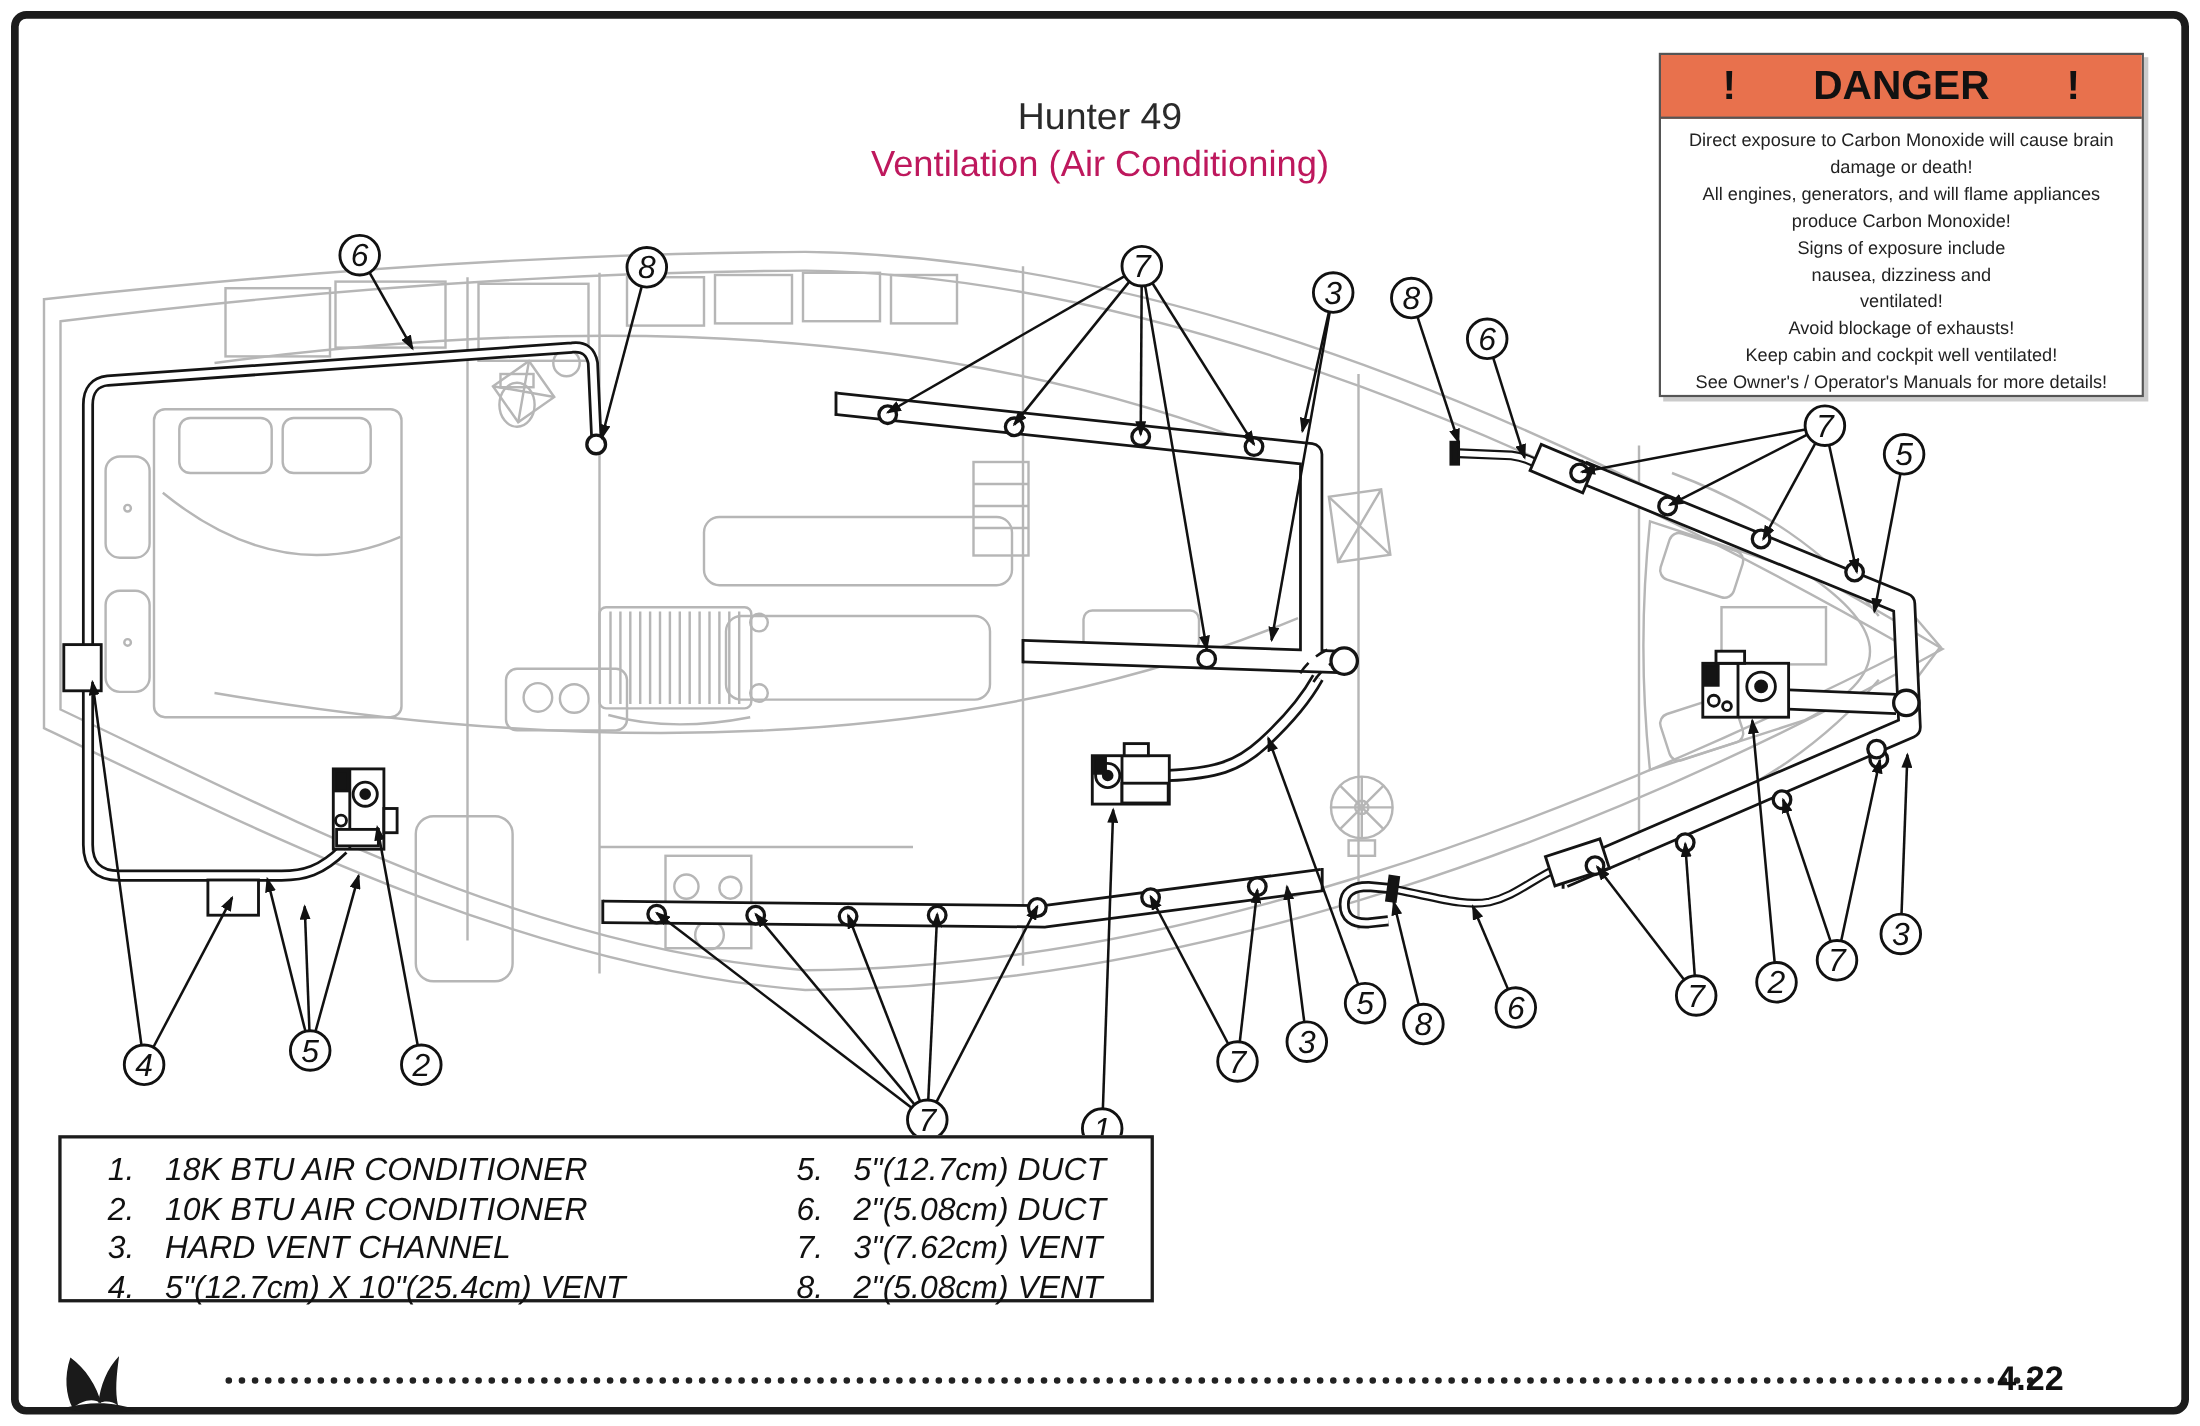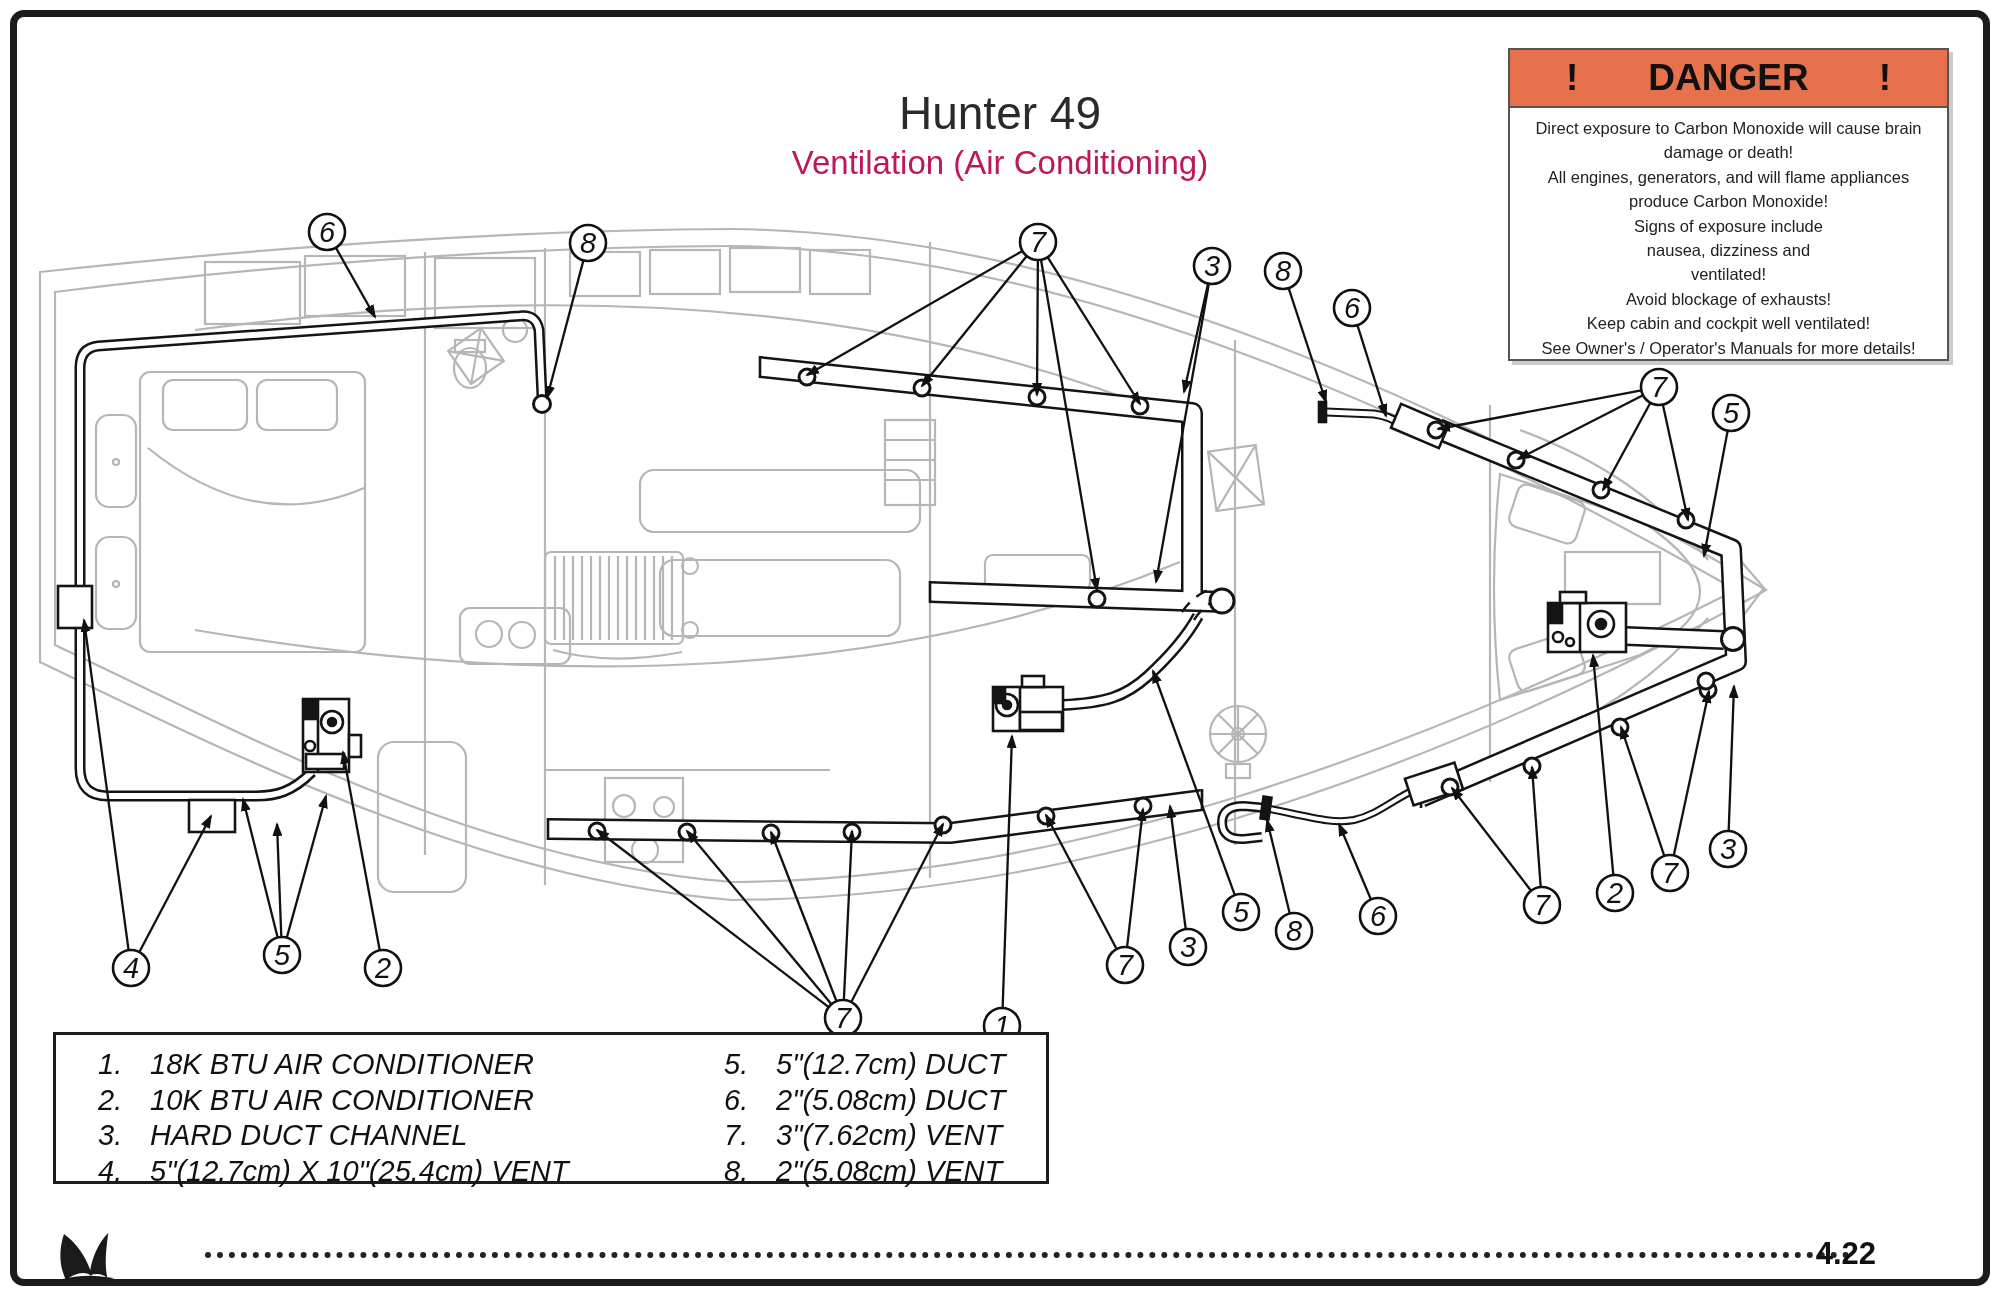--- a/index.html
+++ b/index.html
@@ -2,21 +2,21 @@
 <html><head>
 <meta charset="utf-8">
 <style>
   html,body{margin:0;padding:0;background:#fff;}
   #stage{position:relative;width:2000px;height:1296px;background:#fff;overflow:hidden;
          font-family:"Liberation Sans",sans-serif;color:#111;}
   #frame{position:absolute;left:10px;top:10px;right:10px;bottom:10px;
          border:7px solid #1c1c1c;border-radius:14px;}
   
   #titleblock{position:absolute;left:550px;top:88px;width:900px;text-align:center;line-height:1.1;}
-  #title{font-size:46px;color:#2a2a2a;}
+  #title{font-size:34px;color:#2a2a2a;}
   #subtitle{font-size:33px;color:#be185d;margin-top:6px;}
   
   #danger{position:absolute;left:1508px;top:48px;width:437px;height:309px;
           border:2px solid #555;background:#fff;box-shadow:4px 4px 0 rgba(140,140,140,.45);}
   #danger .hd{height:56px;border-bottom:2px solid #555;display:flex;align-items:center;
               justify-content:center;gap:70px;font-weight:bold;font-size:37px;color:#111;}
   #danger .bd{padding:8px 6px 0 6px;text-align:center;font-size:16.5px;line-height:24.4px;color:#222;}
   
   #legend{position:absolute;left:53px;top:1032px;width:990px;height:146px;
           border:3px solid #1c1c1c;background:#fff;font-style:italic;font-size:29px;color:#111;}
@@ -368,21 +368,21 @@
       <div class="row">
           <span class="n">1.</span>
           <span>18K BTU AIR CONDITIONER</span>
         </div>
       <div class="row">
           <span class="n">2.</span>
           <span>10K BTU AIR CONDITIONER</span>
         </div>
       <div class="row">
           <span class="n">3.</span>
-          <span>HARD DUCT CHANNEL</span>
+          <span>HARD VENT CHANNEL</span>
         </div>
       <div class="row">
           <span class="n">4.</span>
           <span>5"(12.7cm) X 10"(25.4cm) VENT</span>
         </div>
     </div>
     <div class="col c2">
       <div class="row">
           <span class="n">5.</span>
           <span>5"(12.7cm) DUCT</span>

